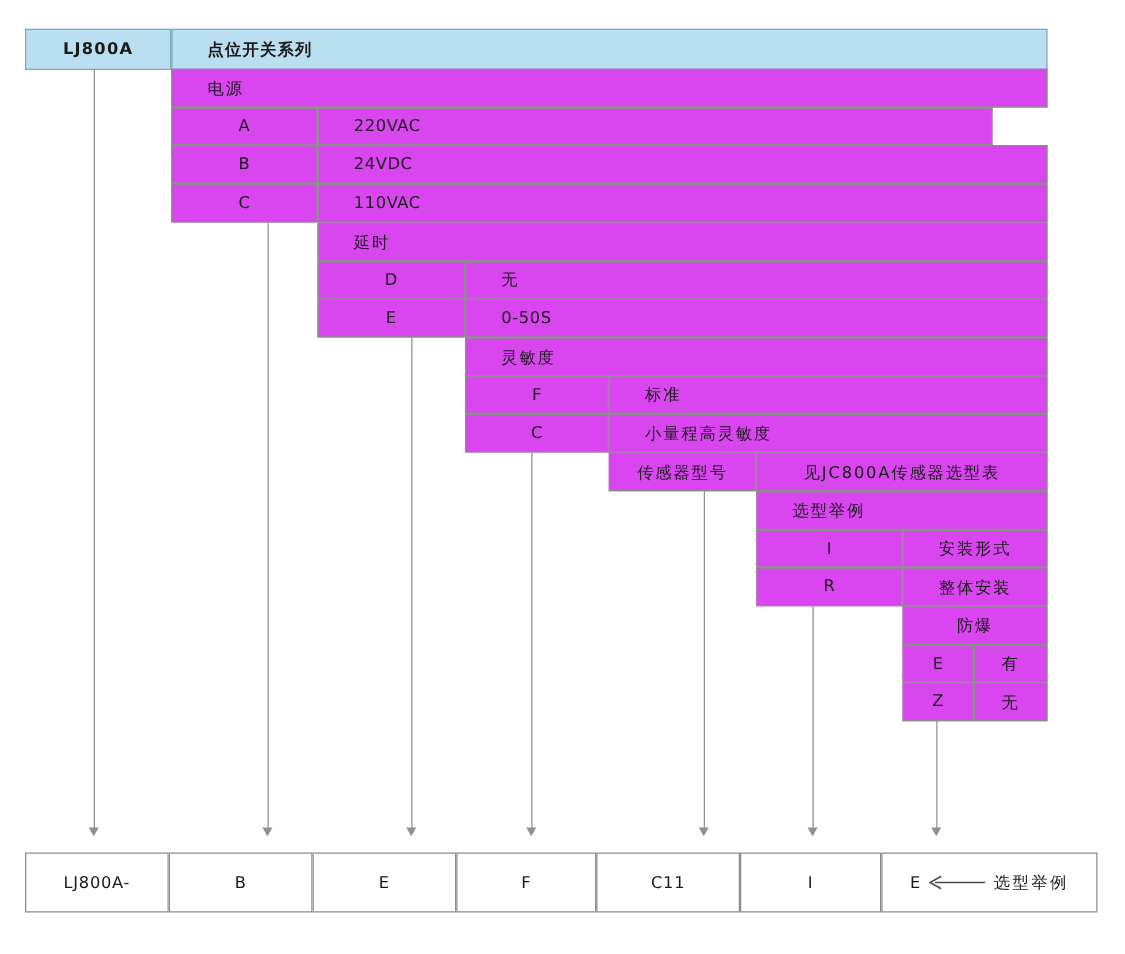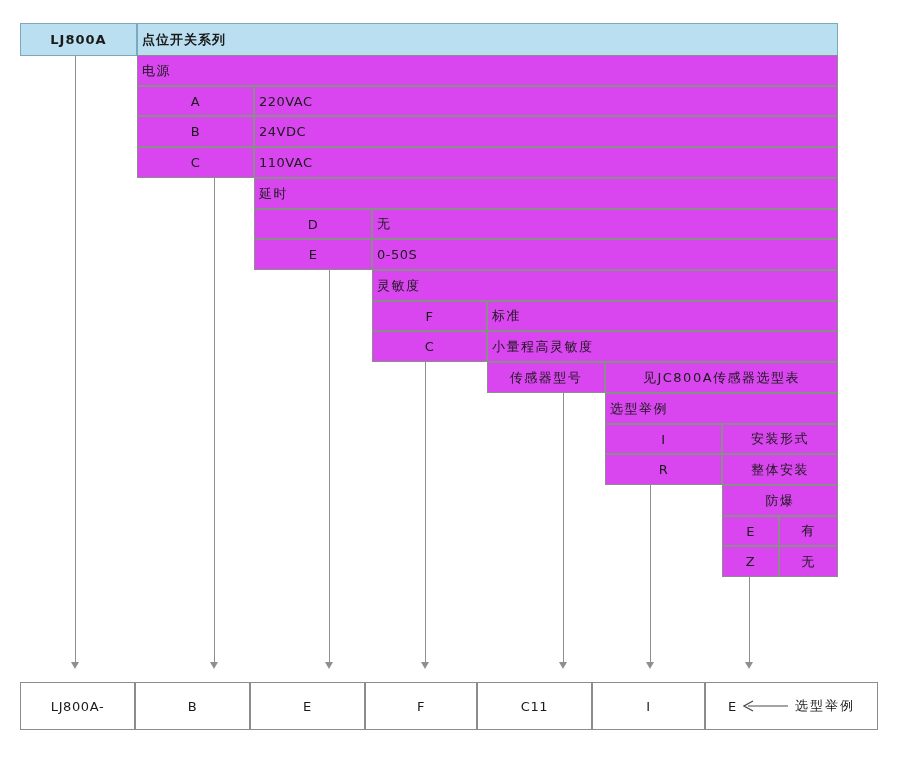--- a/index.html
+++ b/index.html
@@ -19,21 +19,21 @@
     border:1px solid #8c8c8c;
     background:#d946ef;
     display:flex;
     align-items:center;
     font-size:13px;
     color:#1a1a1a;
     letter-spacing:.5px;
     white-space:nowrap;
   }
   .cell.center{justify-content:center;}
-  .cell.left{justify-content:flex-start;padding-left:4px;}
+  .cell.left{justify-content:flex-start;padding-left:28px;}
   .cell.hdr{
     background:#b9dff1;
     border-color:#7fa8bd;
     font-weight:bold;
     letter-spacing:1px;
   }
   .cn{font-family:"DejaVu Sans","Liberation Sans",sans-serif;letter-spacing:1.5px;}
 
   
   .vline{
@@ -78,21 +78,21 @@
     <span>点位开关系列</span>
   </div>
 
   <div class="cell left cn" style="left:137px;top:55px;width:701px;height:31px;">
     <span>电源</span>
   </div>
 
   <div class="cell center" style="left:137px;top:86px;width:117px;height:30px;">
     <span>A</span>
   </div>
-  <div class="cell left" style="left:254px;top:86px;width:584px;height:30px;">
+  <div class="cell left" style="left:254px;top:86px;width:540px;height:30px;">
     <span>220VAC</span>
   </div>
 
   <div class="cell center" style="left:137px;top:116px;width:117px;height:31px;">
     <span>B</span>
   </div>
   <div class="cell left" style="left:254px;top:116px;width:584px;height:31px;">
     <span>24VDC</span>
   </div>
 

